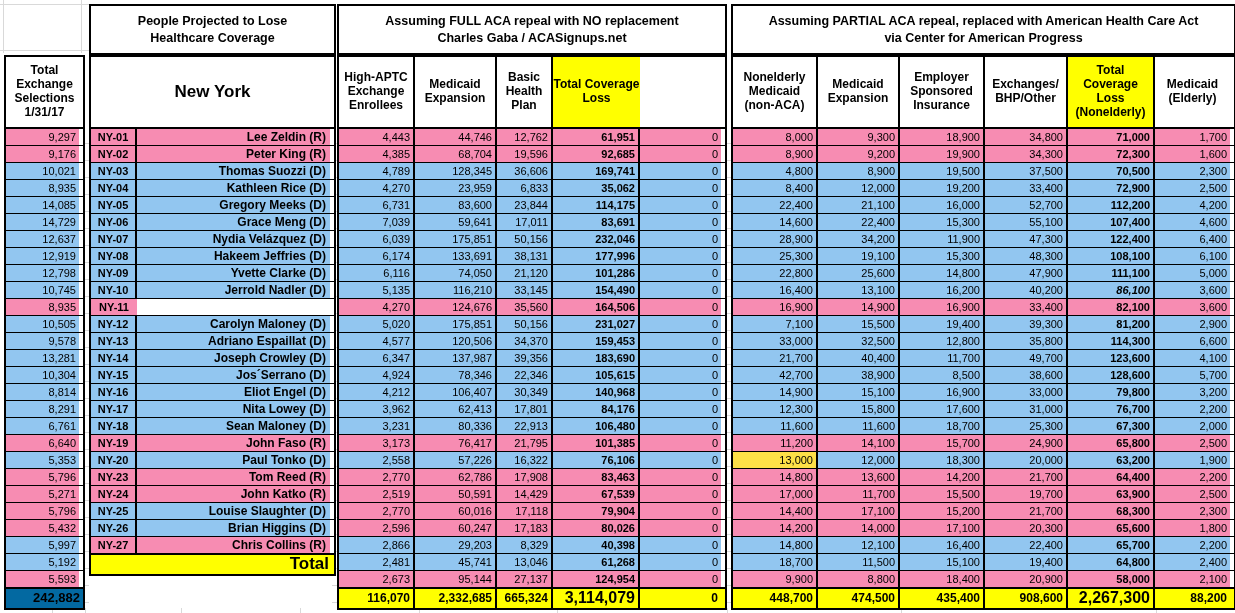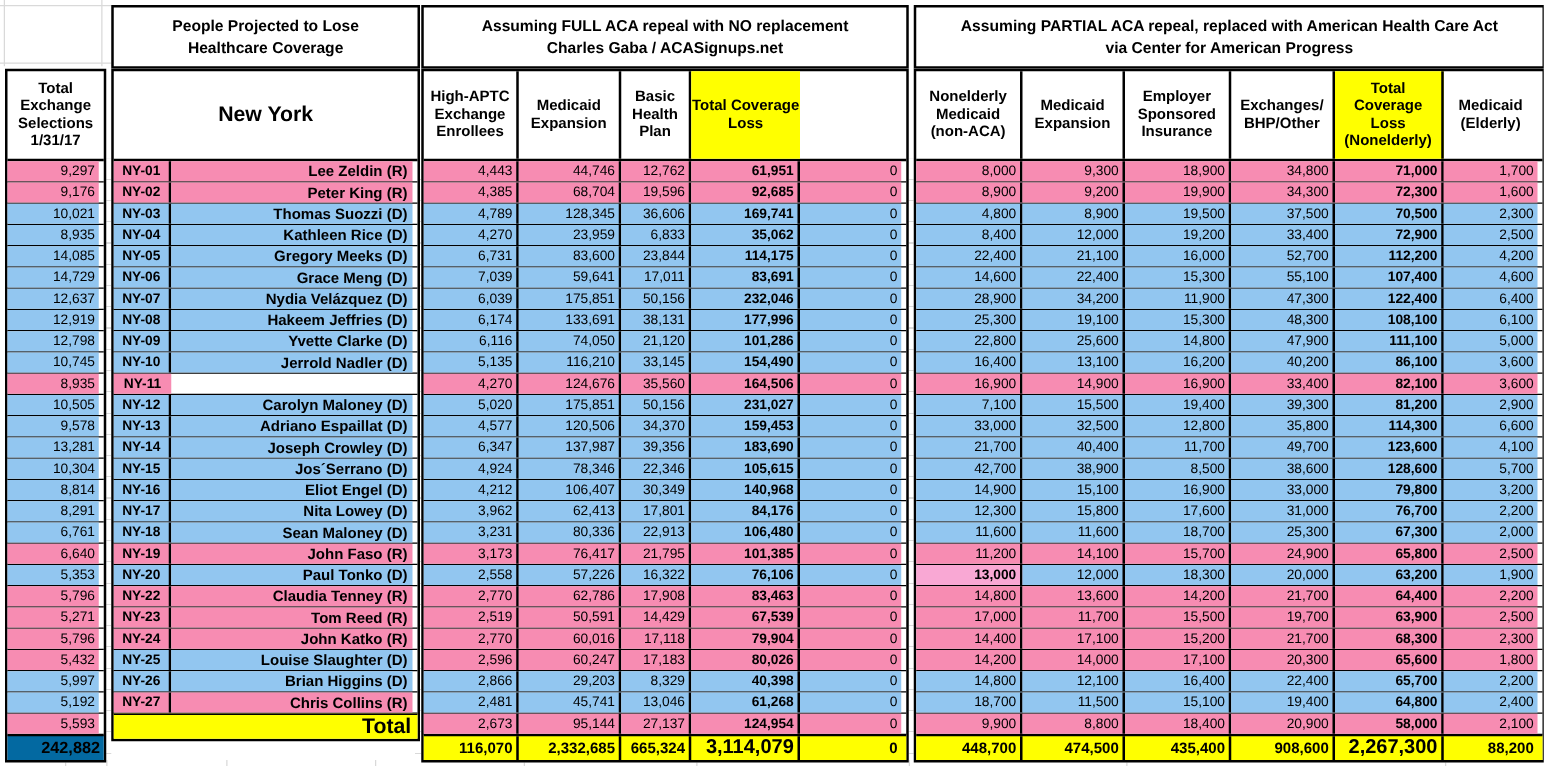--- a/index.html
+++ b/index.html
@@ -251,24 +251,20 @@
         </div>
         <div class="data-row">
           <div class="cell dist w-dist" style="background: rgb(247, 140, 178);">NY-19</div>
           <div class="cell rep w-name" style="background: rgb(247, 140, 178);">John Faso (R)</div>
         </div>
         <div class="data-row">
           <div class="cell dist w-dist" style="background: rgb(146, 198, 240);">NY-20</div>
           <div class="cell rep w-name" style="background: rgb(146, 198, 240);">Paul Tonko (D)</div>
         </div>
         <div class="data-row">
-          <div class="cell dist w-dist" style="background: rgb(247, 140, 178);">NY-22</div>
-          <div class="cell rep w-name" style="background: rgb(247, 140, 178);">Claudia Tenney (R)</div>
-        </div>
-        <div class="data-row">
           <div class="cell dist w-dist" style="background: rgb(247, 140, 178);">NY-23</div>
           <div class="cell rep w-name" style="background: rgb(247, 140, 178);">Tom Reed (R)</div>
         </div>
         <div class="data-row">
           <div class="cell dist w-dist" style="background: rgb(247, 140, 178);">NY-24</div>
           <div class="cell rep w-name" style="background: rgb(247, 140, 178);">John Katko (R)</div>
         </div>
         <div class="data-row">
           <div class="cell dist w-dist" style="background: rgb(146, 198, 240);">NY-25</div>
           <div class="cell rep w-name" style="background: rgb(146, 198, 240);">Louise Slaughter (D)</div>
@@ -575,21 +571,21 @@
           <div class="cell num w-p2" style="background: rgb(146, 198, 240);">14,800</div>
           <div class="cell num w-p3" style="background: rgb(146, 198, 240);">47,900</div>
           <div class="cell num w-p4 strong" style="background: rgb(146, 198, 240);">111,100</div>
           <div class="cell num w-p5" style="background: rgb(146, 198, 240);">5,000</div>
         </div>
         <div class="data-row">
           <div class="cell num w-p0" style="background: rgb(146, 198, 240);">16,400</div>
           <div class="cell num w-p1" style="background: rgb(146, 198, 240);">13,100</div>
           <div class="cell num w-p2" style="background: rgb(146, 198, 240);">16,200</div>
           <div class="cell num w-p3" style="background: rgb(146, 198, 240);">40,200</div>
-          <div class="cell num w-p4 strong" style="background: rgb(146, 198, 240);">86,100</div>
+          <div class="cell num w-p4 strong" style="background: rgb(146, 198, 240); font-style: italic;">86,100</div>
           <div class="cell num w-p5" style="background: rgb(146, 198, 240);">3,600</div>
         </div>
         <div class="data-row">
           <div class="cell num w-p0" style="background: rgb(247, 140, 178);">16,900</div>
           <div class="cell num w-p1" style="background: rgb(247, 140, 178);">14,900</div>
           <div class="cell num w-p2" style="background: rgb(247, 140, 178);">16,900</div>
           <div class="cell num w-p3" style="background: rgb(247, 140, 178);">33,400</div>
           <div class="cell num w-p4 strong" style="background: rgb(247, 140, 178);">82,100</div>
           <div class="cell num w-p5" style="background: rgb(247, 140, 178);">3,600</div>
         </div>
@@ -651,21 +647,21 @@
         </div>
         <div class="data-row">
           <div class="cell num w-p0" style="background: rgb(247, 140, 178);">11,200</div>
           <div class="cell num w-p1" style="background: rgb(247, 140, 178);">14,100</div>
           <div class="cell num w-p2" style="background: rgb(247, 140, 178);">15,700</div>
           <div class="cell num w-p3" style="background: rgb(247, 140, 178);">24,900</div>
           <div class="cell num w-p4 strong" style="background: rgb(247, 140, 178);">65,800</div>
           <div class="cell num w-p5" style="background: rgb(247, 140, 178);">2,500</div>
         </div>
         <div class="data-row">
-          <div class="cell num w-p0" style="background: #f9a8d4; font-weight: bold;">13,000</div>
+          <div class="cell num w-p0" style="background: #fde047;">13,000</div>
           <div class="cell num w-p1" style="background: rgb(146, 198, 240);">12,000</div>
           <div class="cell num w-p2" style="background: rgb(146, 198, 240);">18,300</div>
           <div class="cell num w-p3" style="background: rgb(146, 198, 240);">20,000</div>
           <div class="cell num w-p4 strong" style="background: rgb(146, 198, 240);">63,200</div>
           <div class="cell num w-p5" style="background: rgb(146, 198, 240);">1,900</div>
         </div>
         <div class="data-row">
           <div class="cell num w-p0" style="background: rgb(247, 140, 178);">14,800</div>
           <div class="cell num w-p1" style="background: rgb(247, 140, 178);">13,600</div>
           <div class="cell num w-p2" style="background: rgb(247, 140, 178);">14,200</div>

